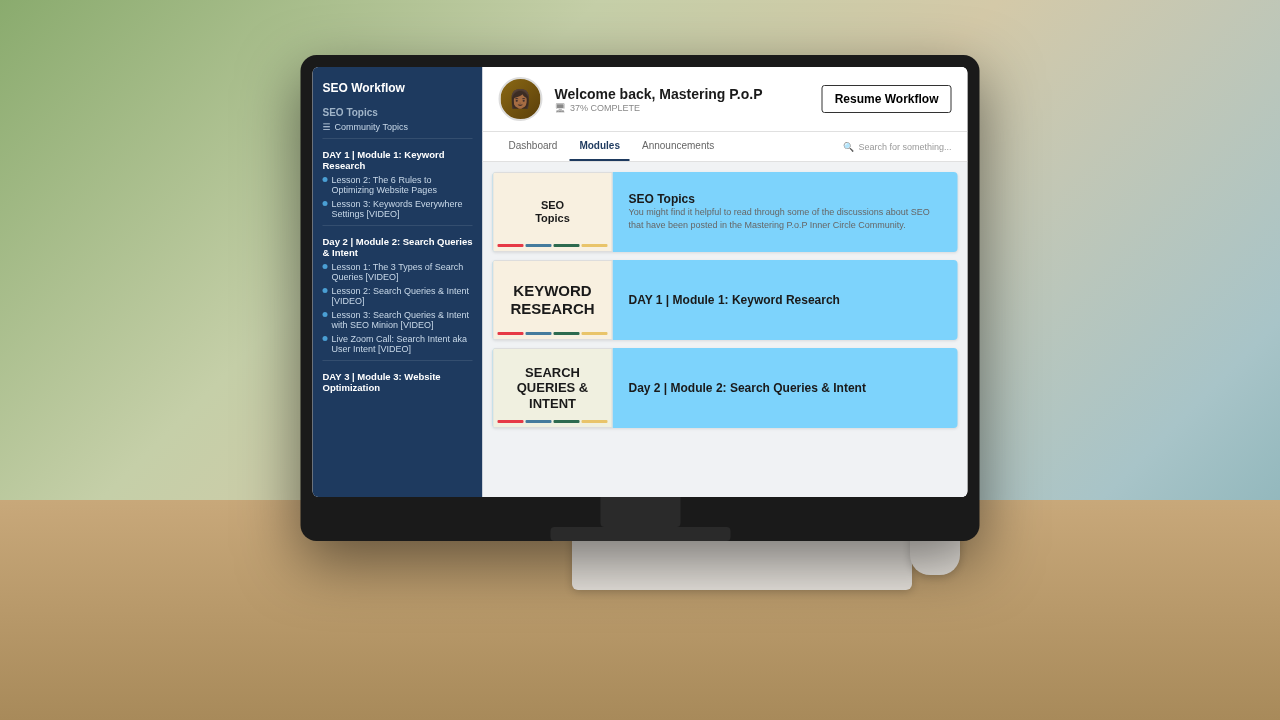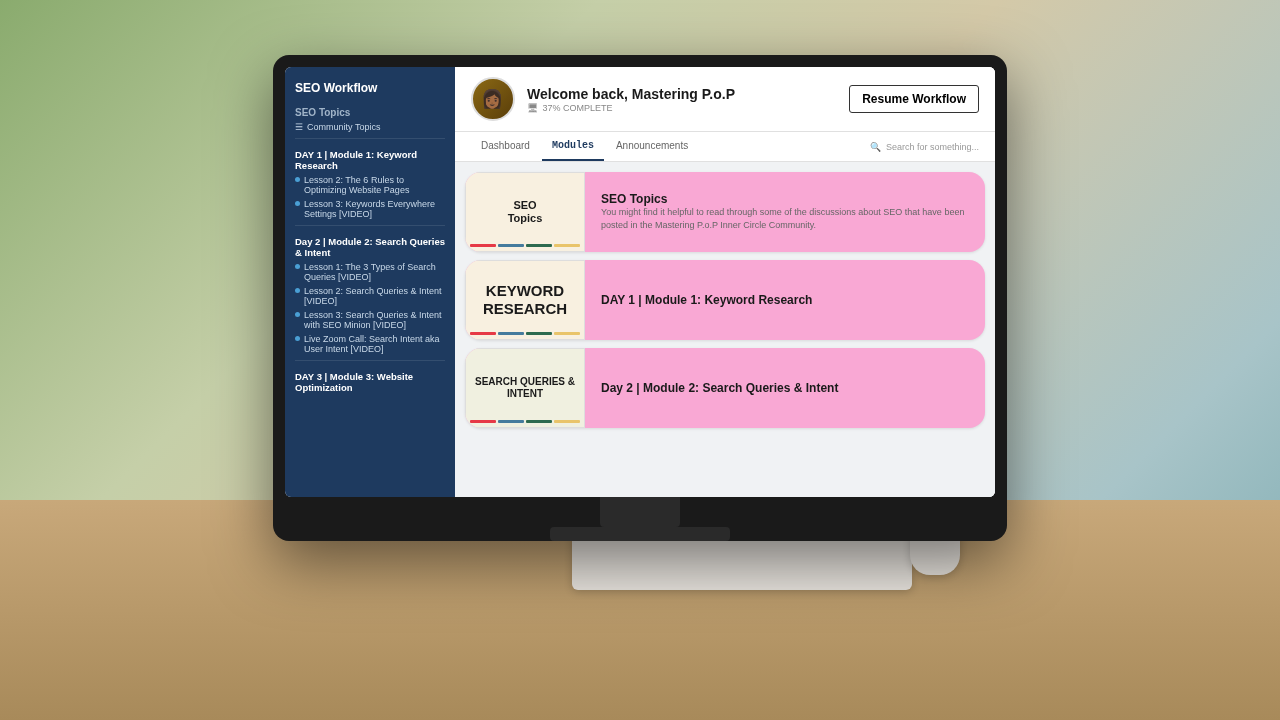--- a/index.html
+++ b/index.html
@@ -43,21 +43,21 @@
     }
 
     .monitor-outer {
       background: #1a1a1a;
       border-radius: 16px;
       padding: 12px 12px 0 12px;
       box-shadow: 0 20px 60px rgba(0,0,0,0.5);
     }
 
     .monitor-screen {
-      width: 710px;
+      width: 655px;
       height: 430px;
       background: #f0f0f0;
       border-radius: 6px;
       overflow: hidden;
       display: flex;
     }
 
     .monitor-stand {
       width: 80px;
       height: 30px;
@@ -213,21 +213,20 @@
       font-size: 10px;
       color: #666;
       cursor: pointer;
       border-bottom: 2px solid transparent;
     }
 
     .nav-tab.active {
       color: #1e3a5f;
       border-bottom-color: #1e3a5f;
       font-weight: 600;
-      font-family: Liberation Mono, monospace;
     }
 
     .search-area {
       margin-left: auto;
       display: flex;
       align-items: center;
       gap: 4px;
       font-size: 9px;
       color: #999;
     }
@@ -237,22 +236,22 @@
       flex: 1;
       overflow-y: auto;
       padding: 10px;
       display: flex;
       flex-direction: column;
       gap: 8px;
       background: #f0f2f4;
     }
 
     .module-card {
-      background: #f9a8d4;
-      border-radius: 16px;
+      background: #7dd3fc;
+      border-radius: 4px;
       display: flex;
       align-items: center;
       overflow: hidden;
       box-shadow: 0 1px 3px rgba(0,0,0,0.1);
     }
 
     .module-thumb {
       width: 120px;
       min-width: 120px;
       height: 80px;
@@ -434,21 +433,21 @@
                 <div class="thumb-line" style="background:#e9c46a"></div>
               </div>
             </div>
             <div class="module-info">
               <div class="module-title">DAY 1 | Module 1: Keyword Research</div>
             </div>
           </div>
 
           <div class="module-card">
             <div class="module-thumb thumb-search">
-              <div class="thumb-text" style="font-size:10px;">SEARCH QUERIES &amp;<br>INTENT</div>
+              <div class="thumb-text" style="font-size:13px;">SEARCH QUERIES &amp;<br>INTENT</div>
               <div class="thumb-lines">
                 <div class="thumb-line" style="background:#e63946"></div>
                 <div class="thumb-line" style="background:#457b9d"></div>
                 <div class="thumb-line" style="background:#2d6a4f"></div>
                 <div class="thumb-line" style="background:#e9c46a"></div>
               </div>
             </div>
             <div class="module-info">
               <div class="module-title">Day 2 | Module 2: Search Queries &amp; Intent</div>
             </div>

